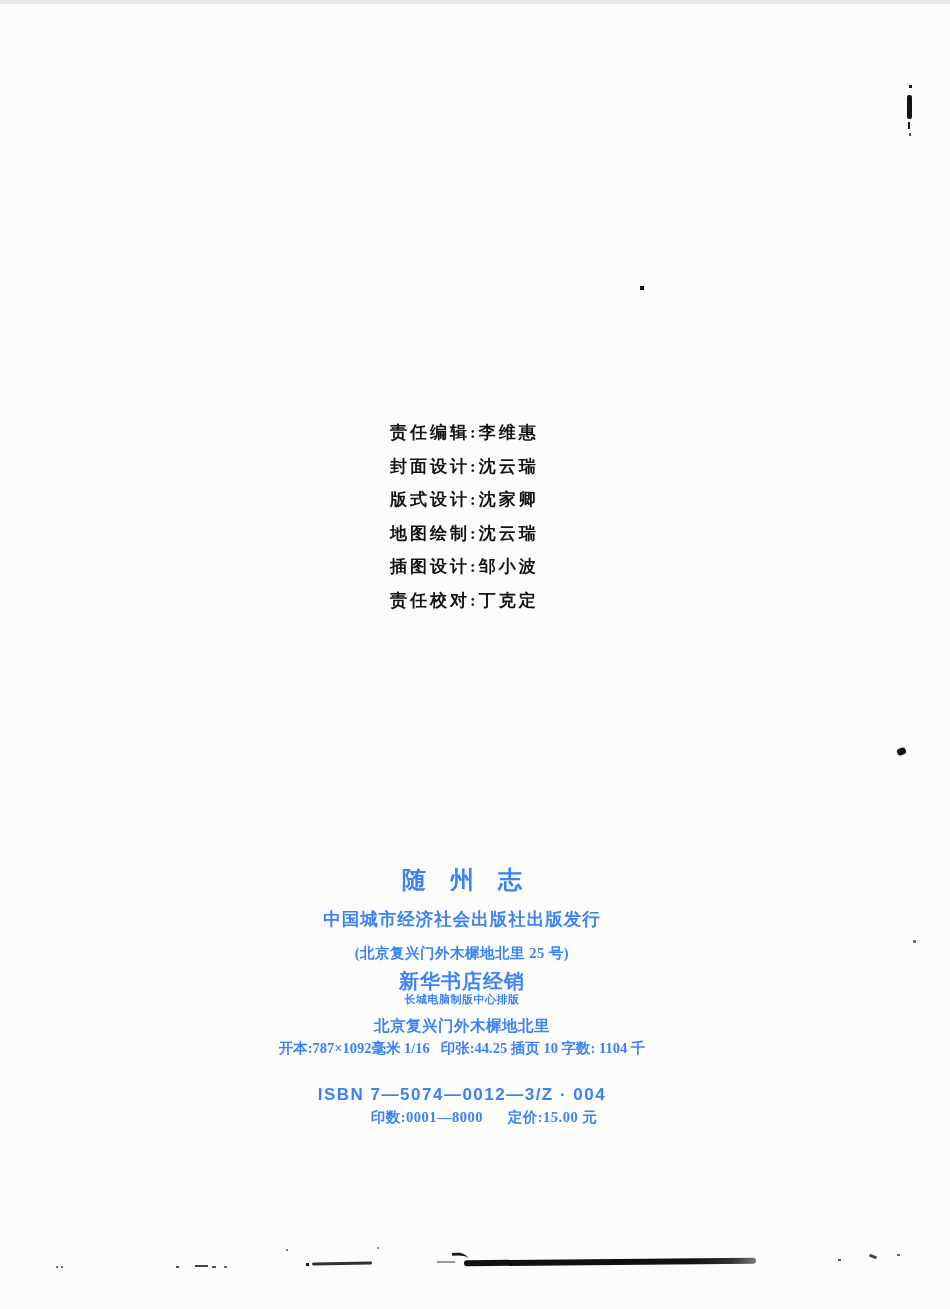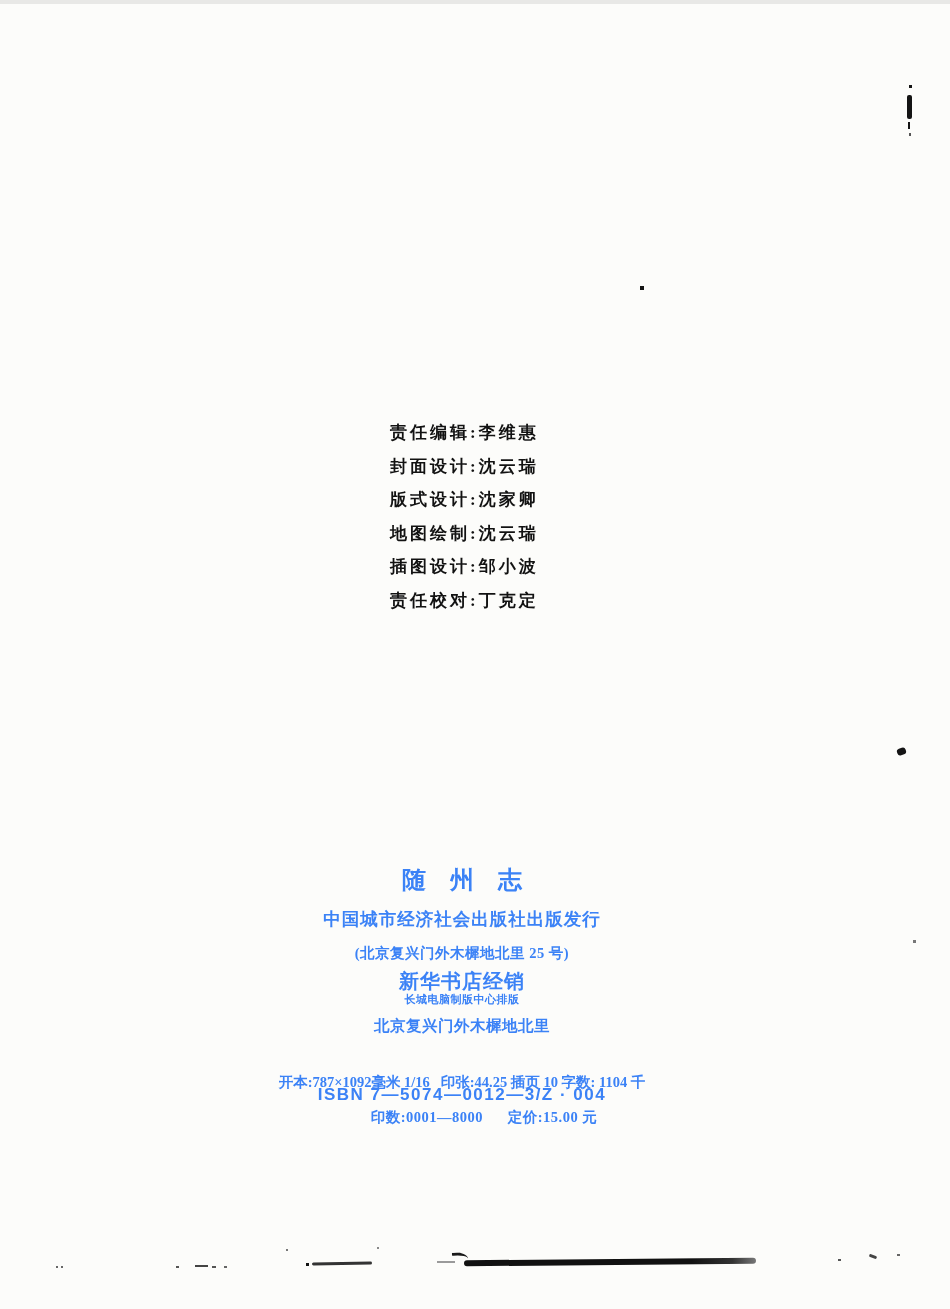--- a/index.html
+++ b/index.html
@@ -48,21 +48,21 @@
     font-weight:bold;
     color:#3b82f6;
   }
   .c-title       { top:860px;  font-size:24px;   letter-spacing:24px; text-indent:24px; }
   .c-compiler    { top:892px;  font-size:14.5px; letter-spacing:0.5px; }
   .c-publisher   { top:903px;  font-size:17.5px; letter-spacing:1px; }
   .c-address     { top:940px;  font-size:14.5px; letter-spacing:0.5px; }
   .c-distributor { top:964px;  font-size:20px;   letter-spacing:1px; }
   .c-typesetter  { top:988px;  font-size:11px; letter-spacing:0.5px; }
   .c-printer     { top:1012px; font-size:15.5px; letter-spacing:0.5px; }
-  .c-format      { top:1069px; font-size:14.5px;font-family:Liberation Serif, serif; }
+  .c-format      { top:1035px; font-size:14.5px;font-family:Liberation Serif, serif; }
   .c-edition     { top:1060px; font-size:14.5px; letter-spacing:0.5px; }
   .c-isbn        { top:1081px; font-size:17px;   letter-spacing:1.5px; font-family:"Liberation Sans", sans-serif; }
   .c-printrun    { top:1104px; font-size:14.5px; letter-spacing:0.5px;padding-left:44px; }
 
   
   .art { position:absolute; background:#141414; }
   .a-vline   { left:907px;  top:91px;   width:5px;  height:24px; border-radius:2px; }
   .a-vdot1   { left:909px;  top:81px;   width:3px;  height:3px; }
   .a-vdot2   { left:908px;  top:118px;  width:2px;  height:7px; }
   .a-vdot3   { left:909px;  top:129px;  width:2px;  height:3px; background:#555; }

